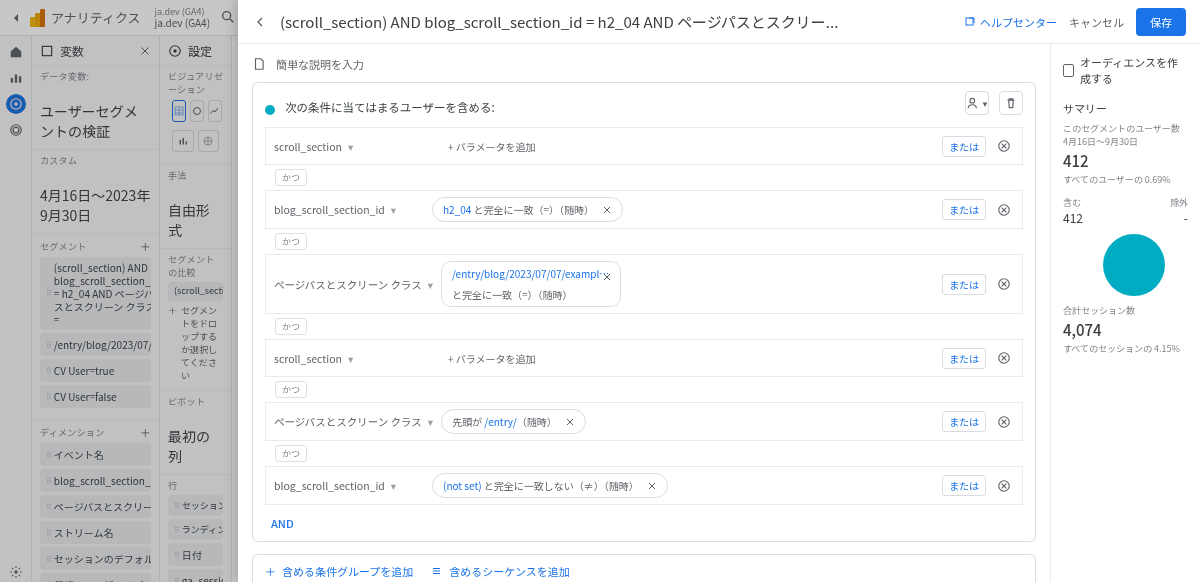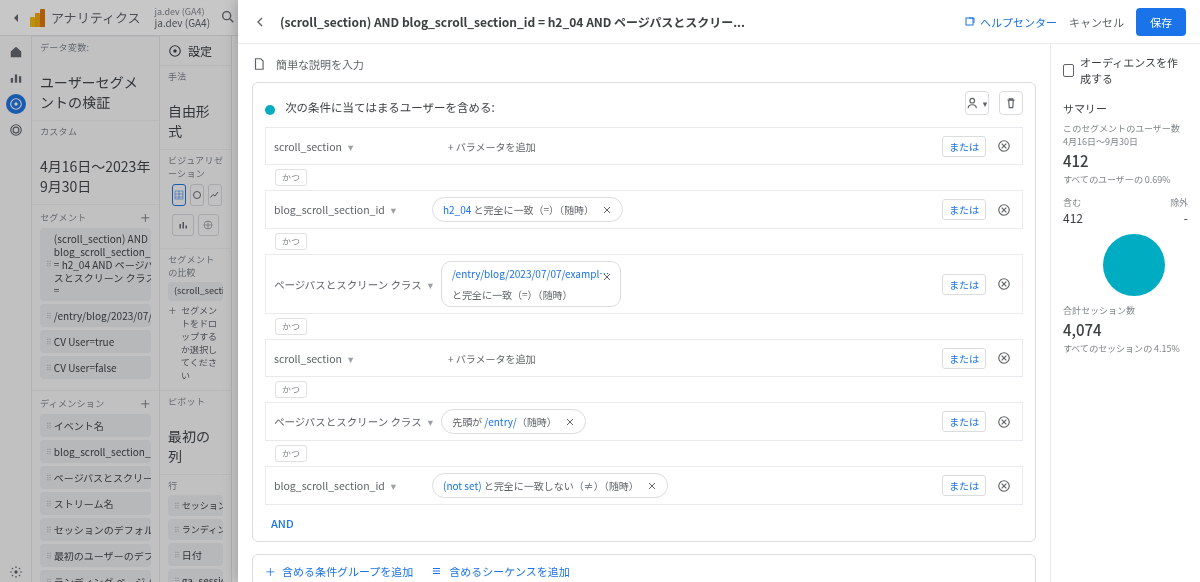--- a/index.html
+++ b/index.html
@@ -36,21 +36,21 @@
   .tablist { display: flex; gap: 4px; padding: 4px; }
   .tab { width: 22px; height: 22px; border: 1px solid #dadce0; border-radius: 3px; display: flex; align-items: center; justify-content: center; color: #5f6368; }
   .tab.sel { border-color: #1a73e8; color: #1a73e8; }
   .psec .mini { font-size: 9px; color: #5f6368; }
 
   .backdrop::after { content: ""; position: absolute; inset: 0; background: rgba(32,33,36,.25); }
 
   
   .modal { position: absolute; left: 238px; top: 0; right: 0; bottom: 0; background: #fff; box-shadow: -2px 0 12px rgba(0,0,0,.2); display: flex; flex-direction: column; }
   .mhdr { height: 44px; display: flex; align-items: center; padding: 0 14px; gap: 12px; border-bottom: 1px solid #e8eaed; }
-  .mtitle { font-size: 12px; color: #3c4043; flex: 1; overflow: hidden; text-overflow: ellipsis; white-space: nowrap; font-weight: bold; }
+  .mtitle { font-size: 15px; color: #3c4043; flex: 1; overflow: hidden; text-overflow: ellipsis; white-space: nowrap; }
   .linkbtn { color: #1a73e8; font-size: 11px; display: flex; align-items: center; gap: 4px; cursor: pointer; }
   .txtbtn { color: #5f6368; font-size: 11px; cursor: pointer; }
   .savebtn { background: #1a73e8; color: #fff; border: none; border-radius: 4px; padding: 6px 14px; font-size: 11px; cursor: pointer; }
   .mbody { flex: 1; display: flex; min-height: 0; }
   .builder { flex: 1; overflow-y: auto; padding: 12px 14px; }
   .descrow { display: flex; align-items: center; gap: 10px; color: #5f6368; font-size: 11px; margin-bottom: 10px; }
 
   .card { border: 1px solid #dadce0; border-radius: 6px; background: #fff; margin-bottom: 12px; }
   .cardhdr { display: flex; align-items: flex-end; padding: 8px 12px; gap: 10px; }
   .dot { width: 10px; height: 10px; background: #00acc1; border-radius: 50%; }
@@ -151,20 +151,31 @@
       <div class="spacer"></div>
       <div class="ic">
           <svg class="svg14" viewBox="0 0 24 24">
             <circle cx="12" cy="12" r="3" fill="currentColor"></circle>
             <path d="M12 2v3M12 19v3M2 12h3M19 12h3M5 5l2 2M17 17l2 2M5 19l2-2M17 7l2-2" stroke="currentColor" stroke-width="2"></path>
           </svg>
         </div>
     </div>
 
     <div class="panel">
+      <div class="phdr">
+        <svg class="svg14" viewBox="0 0 24 24">
+            <rect x="4" y="4" width="16" height="16" fill="none" stroke="currentColor" stroke-width="2"></rect>
+          </svg>
+        <span>変数</span>
+        <span class="close">
+          <svg class="svg12" viewBox="0 0 24 24">
+              <path d="M5 5l14 14M19 5L5 19" stroke="currentColor" stroke-width="2"></path>
+            </svg>
+        </span>
+      </div>
       <div class="psec">
         <div class="label">データ変数:</div>
         <div class="val">ユーザーセグメントの検証</div>
       </div>
       <div class="psec">
         <div class="label">カスタム</div>
         <div class="val">4月16日～2023年9月30日</div>
       </div>
       <div class="psec">
         <div class="chiprow">
@@ -229,24 +240,20 @@
       </div>
     </div>
 
     <div class="panel panel2">
       <div class="phdr">
         <svg class="svg14" viewBox="0 0 24 24">
             <circle cx="12" cy="12" r="3" fill="currentColor"></circle>
             <circle cx="12" cy="12" r="9" fill="none" stroke="currentColor" stroke-width="2"></circle>
           </svg>
         <span>設定</span>
-      </div>
-      <div class="psec">
-        <div class="label">手法</div>
-        <div class="val">自由形式</div>
       </div>
       <div class="psec">
         <div class="label">ビジュアリゼーション</div>
         <div class="tablist">
           <div class="tab sel">
               <svg class="svg12" viewBox="0 0 24 24">
                 <rect x="4" y="4" width="16" height="16" fill="none" stroke="currentColor"></rect>
                 <path d="M4 10h16M4 16h16M12 4v16" stroke="currentColor"></path>
               </svg>
             </div>
@@ -269,20 +276,24 @@
                 <rect x="17" y="13" width="3" height="6" fill="currentColor"></rect>
               </svg>
             </div>
           <div class="tab">
               <svg class="svg12" viewBox="0 0 24 24">
                 <circle cx="12" cy="12" r="8" fill="none" stroke="currentColor"></circle>
                 <path d="M4 12h16M12 4v16" stroke="currentColor"></path>
               </svg>
             </div>
         </div>
+      </div>
+      <div class="psec">
+        <div class="label">手法</div>
+        <div class="val">自由形式</div>
       </div>
       <div class="psec">
         <div class="label">セグメントの比較</div>
         <div class="chip" style="white-space:normal;line-height:1.2;font-size:9px">
           <span>(scroll_section…</span>
             <br>
 
         </div>
         <div class="mini" style="display:flex;gap:4px">
             <span>＋</span>

